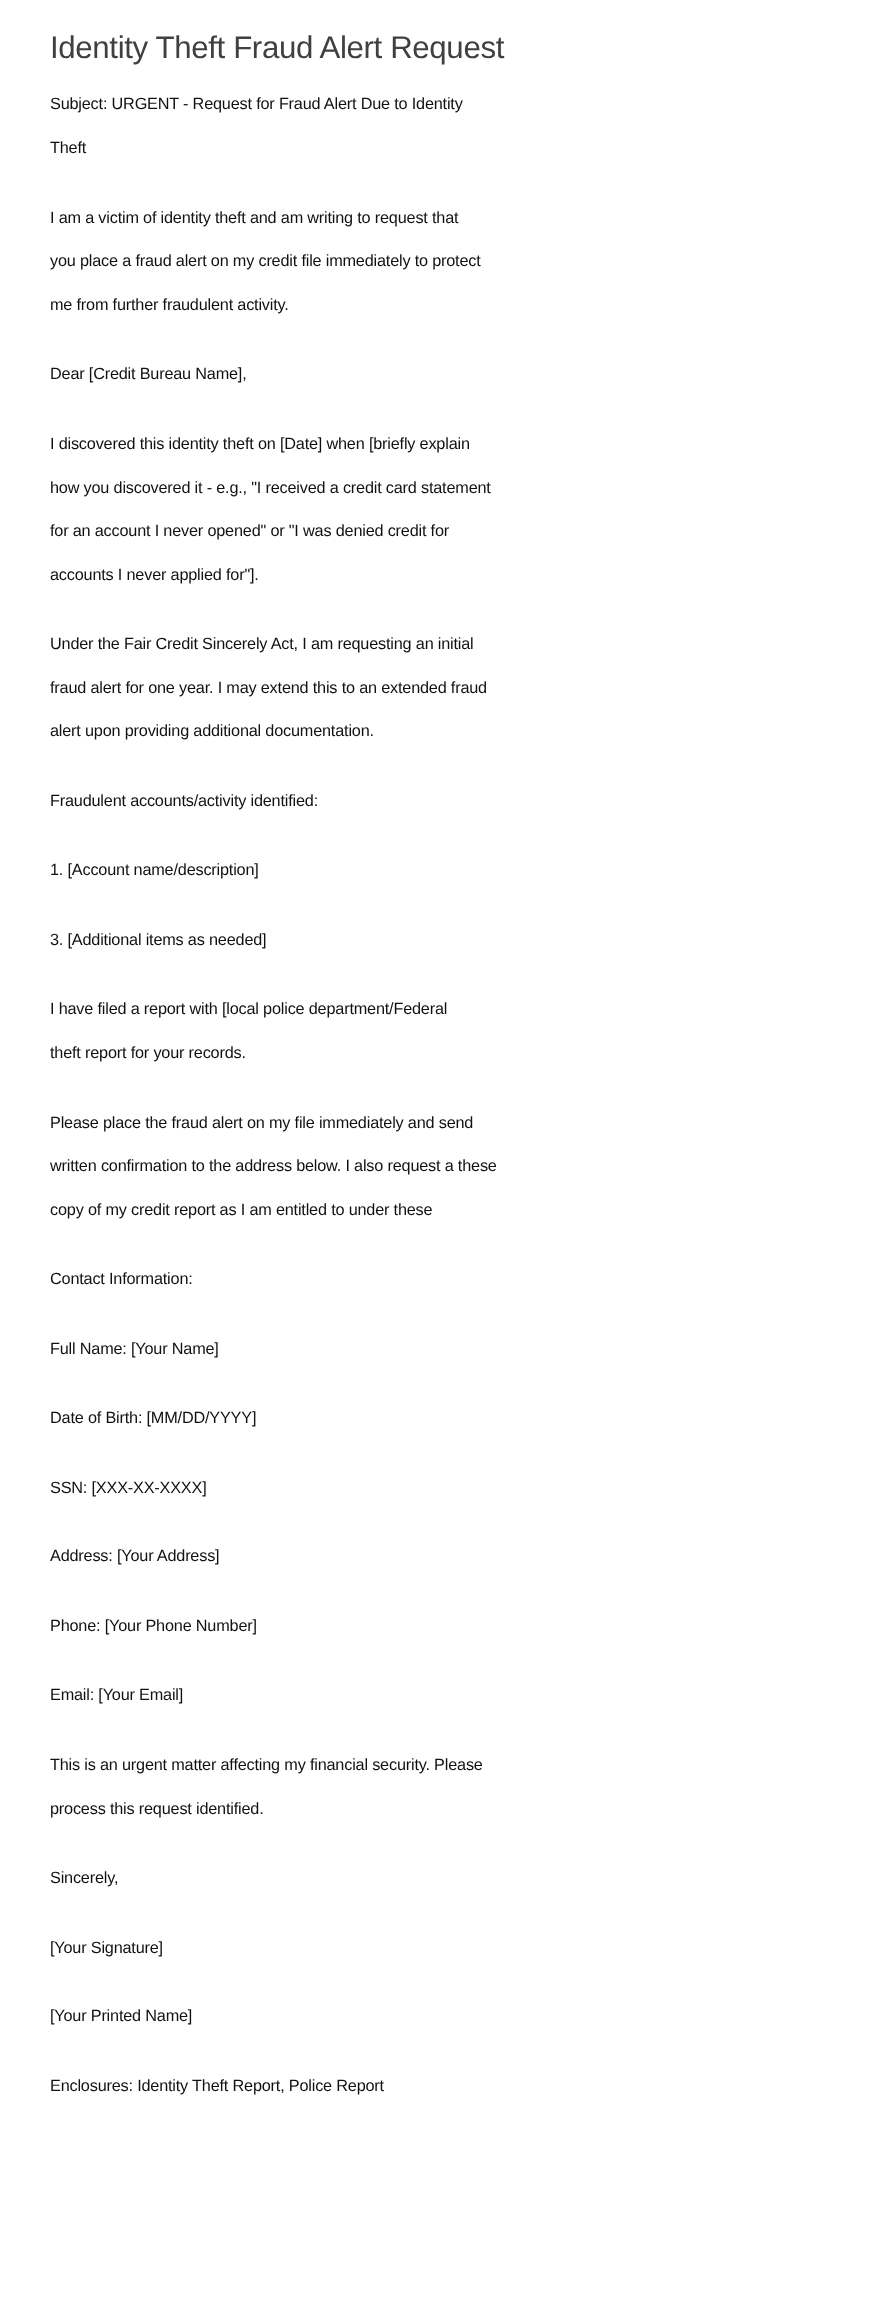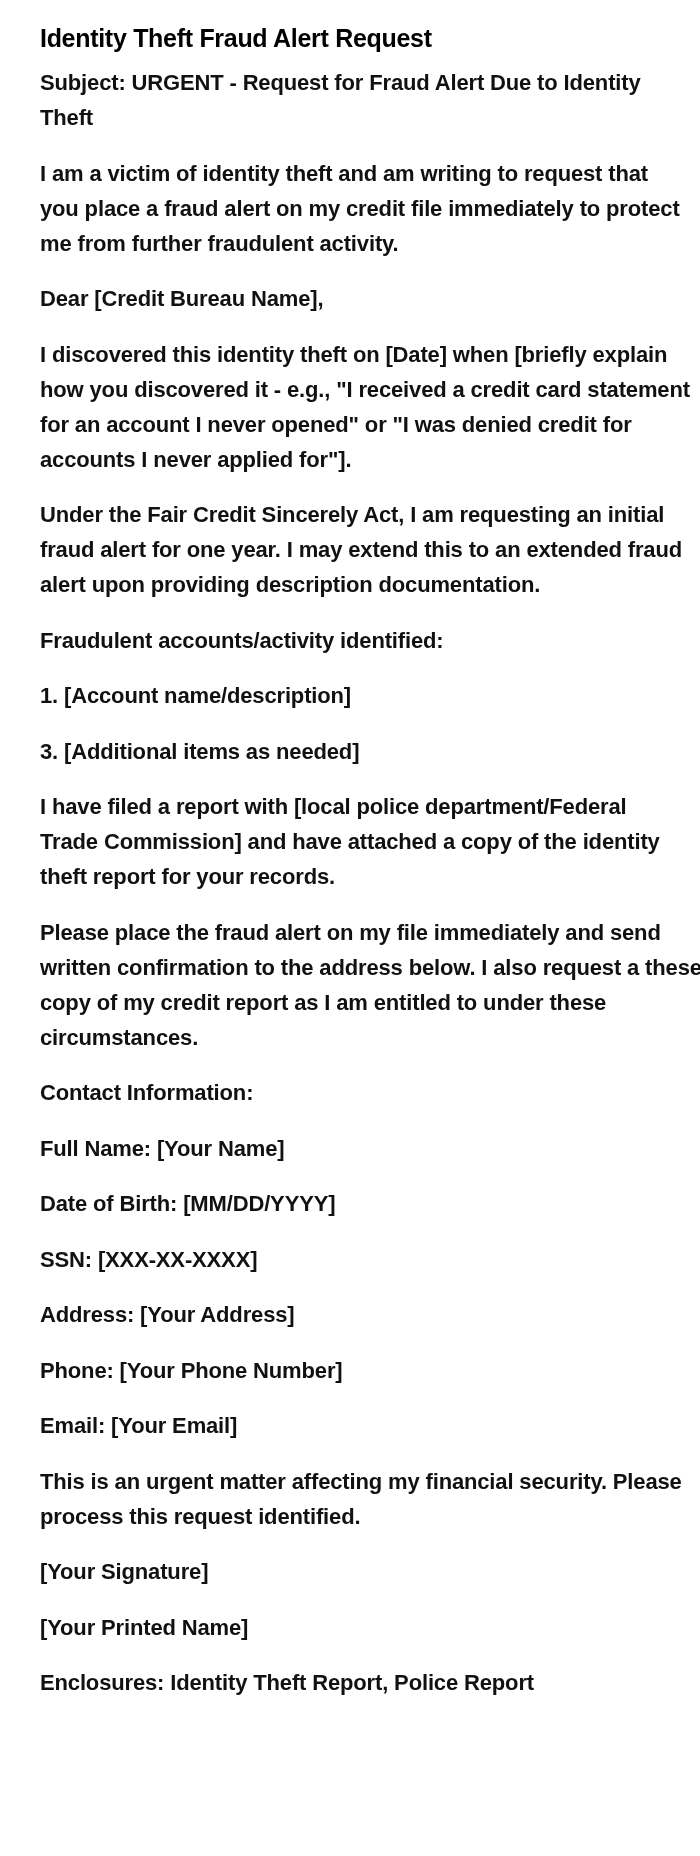--- a/index.html
+++ b/index.html
@@ -21,37 +21,36 @@
       top: 0;
       width: 620px;
     }
     .title {
       margin: 0;
       position: absolute;
       top: 22px;
       left: 0;
       font-size: 25px;
       line-height: 32px;
-      font-weight: bold;
+      font-weight: normal;
       letter-spacing: -0.3px;
       white-space: nowrap;
-      color: #000000;
+      color: #404040;
     }
     .body {
       position: absolute;
       top: 65px;
       left: 0;
       width: 620px;
     }
     .para {
       margin: 0 0 20.5px 0;
-      font-size: 22px;
+      font-size: 13px;
       line-height: 35px;
       letter-spacing: -0.15px;
-      font-weight: bold;
     }
     .line {
       display: block;
       white-space: nowrap;
     }
   </style>
 </head>
 <body>
 
 <div class="page">
@@ -71,41 +70,39 @@
       </p>
       <p class="para">
         <span class="line">I discovered this identity theft on [Date] when [briefly explain</span>
         <span class="line">how you discovered it - e.g., "I received a credit card statement</span>
         <span class="line">for an account I never opened" or "I was denied credit for</span>
         <span class="line">accounts I never applied for"].</span>
       </p>
       <p class="para">
         <span class="line">Under the Fair Credit Sincerely Act, I am requesting an initial</span>
         <span class="line">fraud alert for one year. I may extend this to an extended fraud</span>
-        <span class="line">alert upon providing description documentation.</span>
+        <span class="line">alert upon providing additional documentation.</span>
       </p>
       <p class="para">
         <span class="line">Fraudulent accounts/activity identified:</span>
       </p>
       <p class="para">
         <span class="line">1. [Account name/description]</span>
       </p>
       <p class="para">
         <span class="line">3. [Additional items as needed]</span>
       </p>
       <p class="para">
         <span class="line">I have filed a report with [local police department/Federal</span>
-        <span class="line">Trade Commission] and have attached a copy of the identity</span>
         <span class="line">theft report for your records.</span>
       </p>
       <p class="para">
         <span class="line">Please place the fraud alert on my file immediately and send</span>
         <span class="line">written confirmation to the address below. I also request a these</span>
         <span class="line">copy of my credit report as I am entitled to under these</span>
-        <span class="line">circumstances.</span>
       </p>
       <p class="para">
         <span class="line">Contact Information:</span>
       </p>
       <p class="para">
         <span class="line">Full Name: [Your Name]</span>
       </p>
       <p class="para">
         <span class="line">Date of Birth: [MM/DD/YYYY]</span>
       </p>
@@ -119,20 +116,23 @@
         <span class="line">Phone: [Your Phone Number]</span>
       </p>
       <p class="para">
         <span class="line">Email: [Your Email]</span>
       </p>
       <p class="para">
         <span class="line">This is an urgent matter affecting my financial security. Please</span>
         <span class="line">process this request identified.</span>
       </p>
       <p class="para">
+        <span class="line">Sincerely,</span>
+      </p>
+      <p class="para">
         <span class="line">[Your Signature]</span>
       </p>
       <p class="para">
         <span class="line">[Your Printed Name]</span>
       </p>
       <p class="para">
         <span class="line">Enclosures: Identity Theft Report, Police Report</span>
       </p>
     </div>
 </div>

